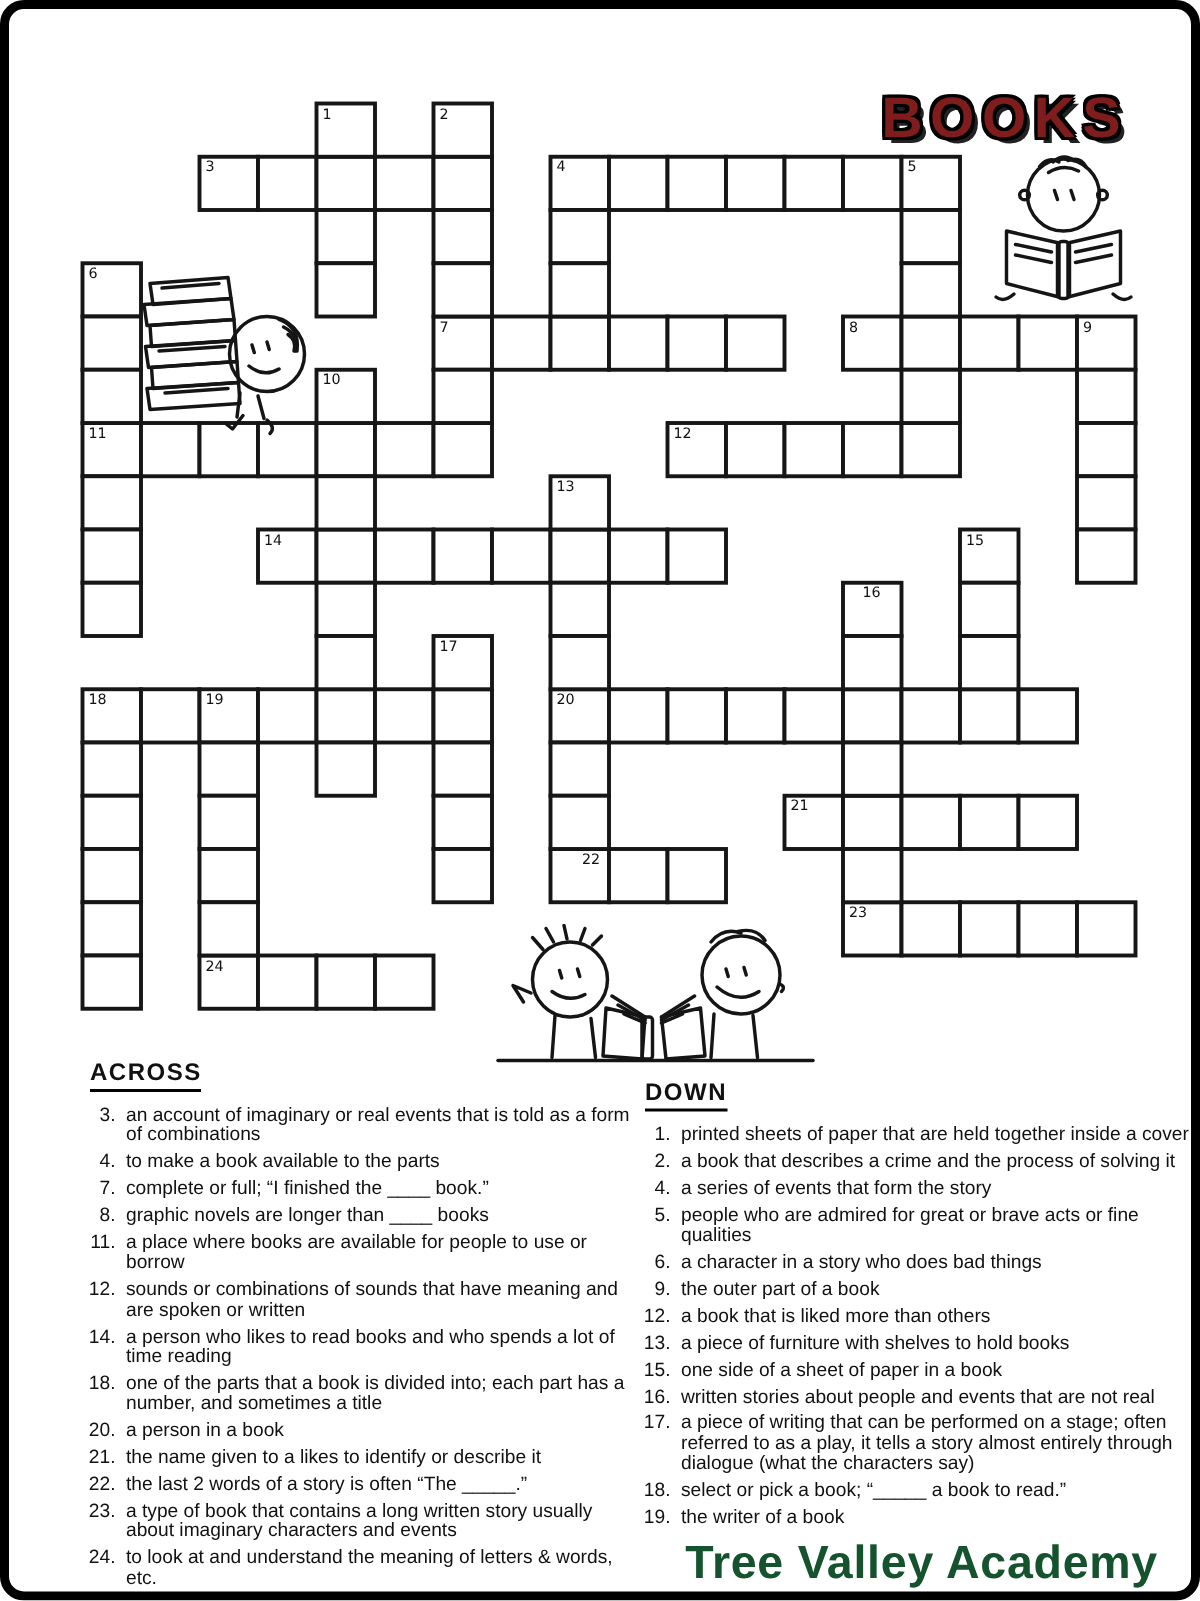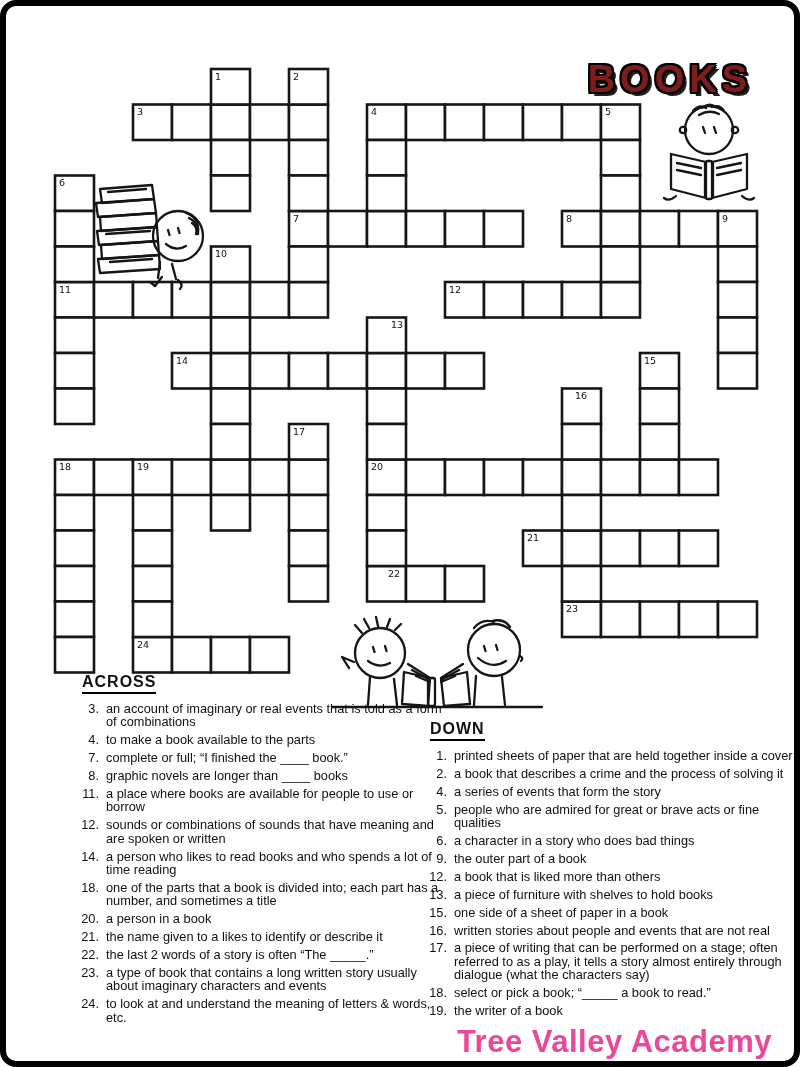--- a/index.html
+++ b/index.html
@@ -23,33 +23,33 @@
   .cw-cell { fill:#ffffff; stroke:#161616; stroke-width:2.6; }
   .cellnum {
     position:absolute; font-family:"DejaVu Sans", sans-serif;
     font-size:9.5px; line-height:10px; color:#111; z-index:3;
   }
   
   .illus { position:absolute; }
   .illus path, .illus circle, .illus rect { stroke:#151515; fill:none; stroke-width:2.3; stroke-linecap:round; stroke-linejoin:round; }
   
   .clue-col { position:absolute; font-size:12.8px; line-height:1.05; }
-  .clue-col.across { left:52px;  top:668px; width:364px;margin-left:22px; }
+  .clue-col.across { left:52px;  top:702px; width:364px; }
   .clue-col.down   { left:422px; top:715px; width:368px; }
   .clue-header {
     display:inline-block; font-size:16px; font-weight:bold; letter-spacing:1px;
     border-bottom:2px solid #000; padding-bottom:1px; margin:0 0 8px 2px;
   }
   .clue { display:flex; margin-bottom:4.5px; }
   .clue-num { width:26px; flex:0 0 26px; text-align:right; padding-right:7px; box-sizing:border-box; }
   .clue-text { flex:1; }
   
   .footer-brand {
     position:absolute; top:1018px; right:22px;
-    font-size:31px; font-weight:bold; letter-spacing:0.5px; color:#ec4899;
+    font-size:31px; font-weight:bold; letter-spacing:0.5px; color:#14532d;
   }
 </style>
 </head>
 <body>
 
 <div class="page">
 
   <div class="books-title">BOOKS</div>
 
   <div class="grid-layer">
@@ -195,21 +195,21 @@
       <span class="cellnum" style="left: 521px; top: 527px;">21</span>
       <span class="cellnum" style="left: 382px; top: 562.5px;">22</span>
       <span class="cellnum" style="left: 560px; top: 598px;">23</span>
       <span class="cellnum" style="left: 131px; top: 633.5px;">24</span>
       <span class="cellnum" style="left: 209px; top: 65.5px;">1</span>
       <span class="cellnum" style="left: 287px; top: 65.5px;">2</span>
       <span class="cellnum" style="left: 599px; top: 101px;">5</span>
       <span class="cellnum" style="left: 53px; top: 172px;">6</span>
       <span class="cellnum" style="left: 716px; top: 207.5px;">9</span>
       <span class="cellnum" style="left: 209px; top: 243px;">10</span>
-      <span class="cellnum" style="left: 365px; top: 314px; margin-left: 20px;">13</span>
+      <span class="cellnum" style="left: 365px; top: 314px;">13</span>
       <span class="cellnum" style="left: 638px; top: 349.5px;">15</span>
       <span class="cellnum" style="left: 569px; top: 385px;">16</span>
       <span class="cellnum" style="left: 287px; top: 420.5px;">17</span>
       <span class="cellnum" style="left: 131px; top: 456px;">19</span>
     </div>
 
   <svg class="illus" style="left:80px; top:170px;" width="124" height="116" viewBox="0 0 124 116">
     <path d="M14 13 L66 9 L68 23 L16 27 Z"></path>
     <path d="M10 27 L68 23 L70 37 L12 41 Z"></path>
     <path d="M14 41 L70 37 L71 51 L15 55 Z"></path>

